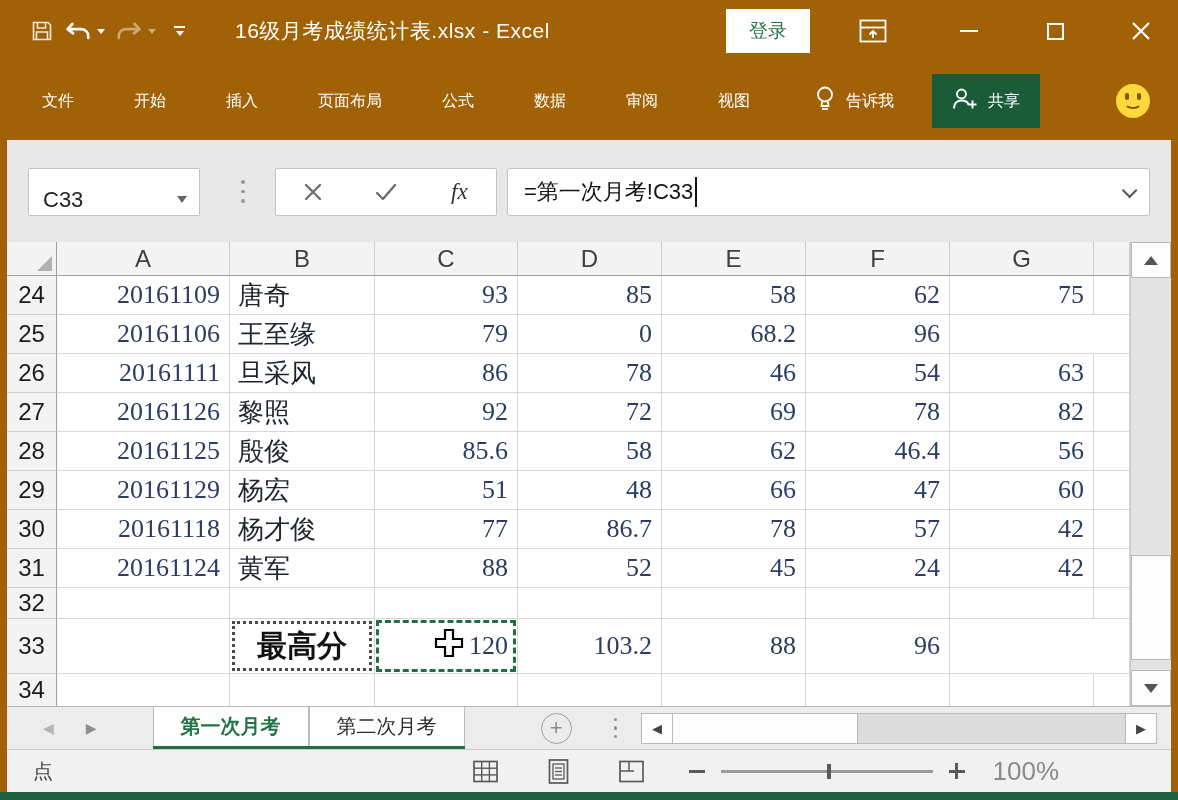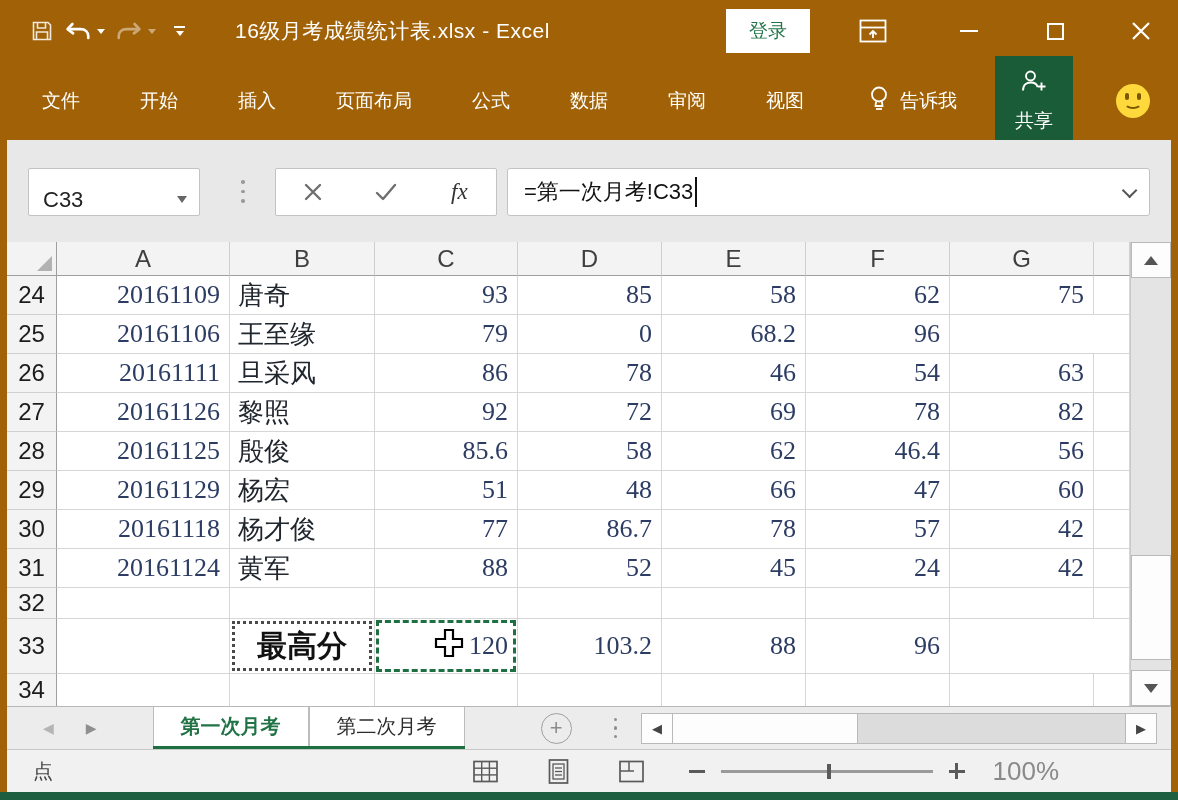--- a/index.html
+++ b/index.html
@@ -17,24 +17,24 @@
   .qat-more .bar { width:11px; height:2px; background:#fff; }
   .title-text { font-size:21px; margin-left:50px; white-space:nowrap; letter-spacing:.5px; }
   .title-right { margin-left:auto; display:flex; align-items:center; }
   .login-btn { background:#fff; color:#217346; border:none; font-size:19px; padding:9px 23px; font-family:inherit; cursor:default; }
   .ribbon-opts { margin:0 10px 0 38px; }
   .winbtn { width:46px; height:40px; display:flex; align-items:center; justify-content:center; margin-left:40px; }
   .win-min-glyph { width:18px; height:2.5px; background:#fff; }
   .win-max-glyph { width:17px; height:17px; border:2px solid #fff; }
 
   
-  .ribbon { height:78px; display:flex; align-items:center; color:#fff; font-size:19px; padding-left:40px; flex:none; }
+  .ribbon { height:78px; display:flex; align-items:center; color:#fff; font-size:16px; padding-left:40px; flex:none; }
   .rtab { padding:10px 2px; margin-right:56px; white-space:nowrap; }
   .tellme { display:flex; align-items:center; gap:10px; margin-left:6px; white-space:nowrap; }
-  .share-btn { display:flex; align-items:center; gap:10px; background:#1a5c38; padding:13px 20px; margin-left:38px; white-space:nowrap;flex-direction:column; }
+  .share-btn { display:flex; align-items:center; gap:10px; background:#1a5c38; padding:13px 20px; margin-left:38px; white-space:nowrap; }
   .smiley { margin-left:auto; margin-right:28px; width:34px; height:34px; border-radius:50%; background:#ffd83b; position:relative; }
   .smiley .eye { position:absolute; top:9px; width:4px; height:7px; border-radius:2px; background:#7a5800; }
   .smiley .eye.l { left:9px; } .smiley .eye.r { right:9px; }
   .smiley .mouth { position:absolute; left:8px; top:13px; width:18px; height:12px; border:2.5px solid transparent; border-bottom-color:#7a5800; border-radius:50%; }
 
   
   .frame { flex:1; margin:0 7px; display:flex; flex-direction:column; background:#e8e8e8; overflow:hidden; }
   .bottom-strip { height:8px; flex:none; background:#1d5e40; }
 
   

